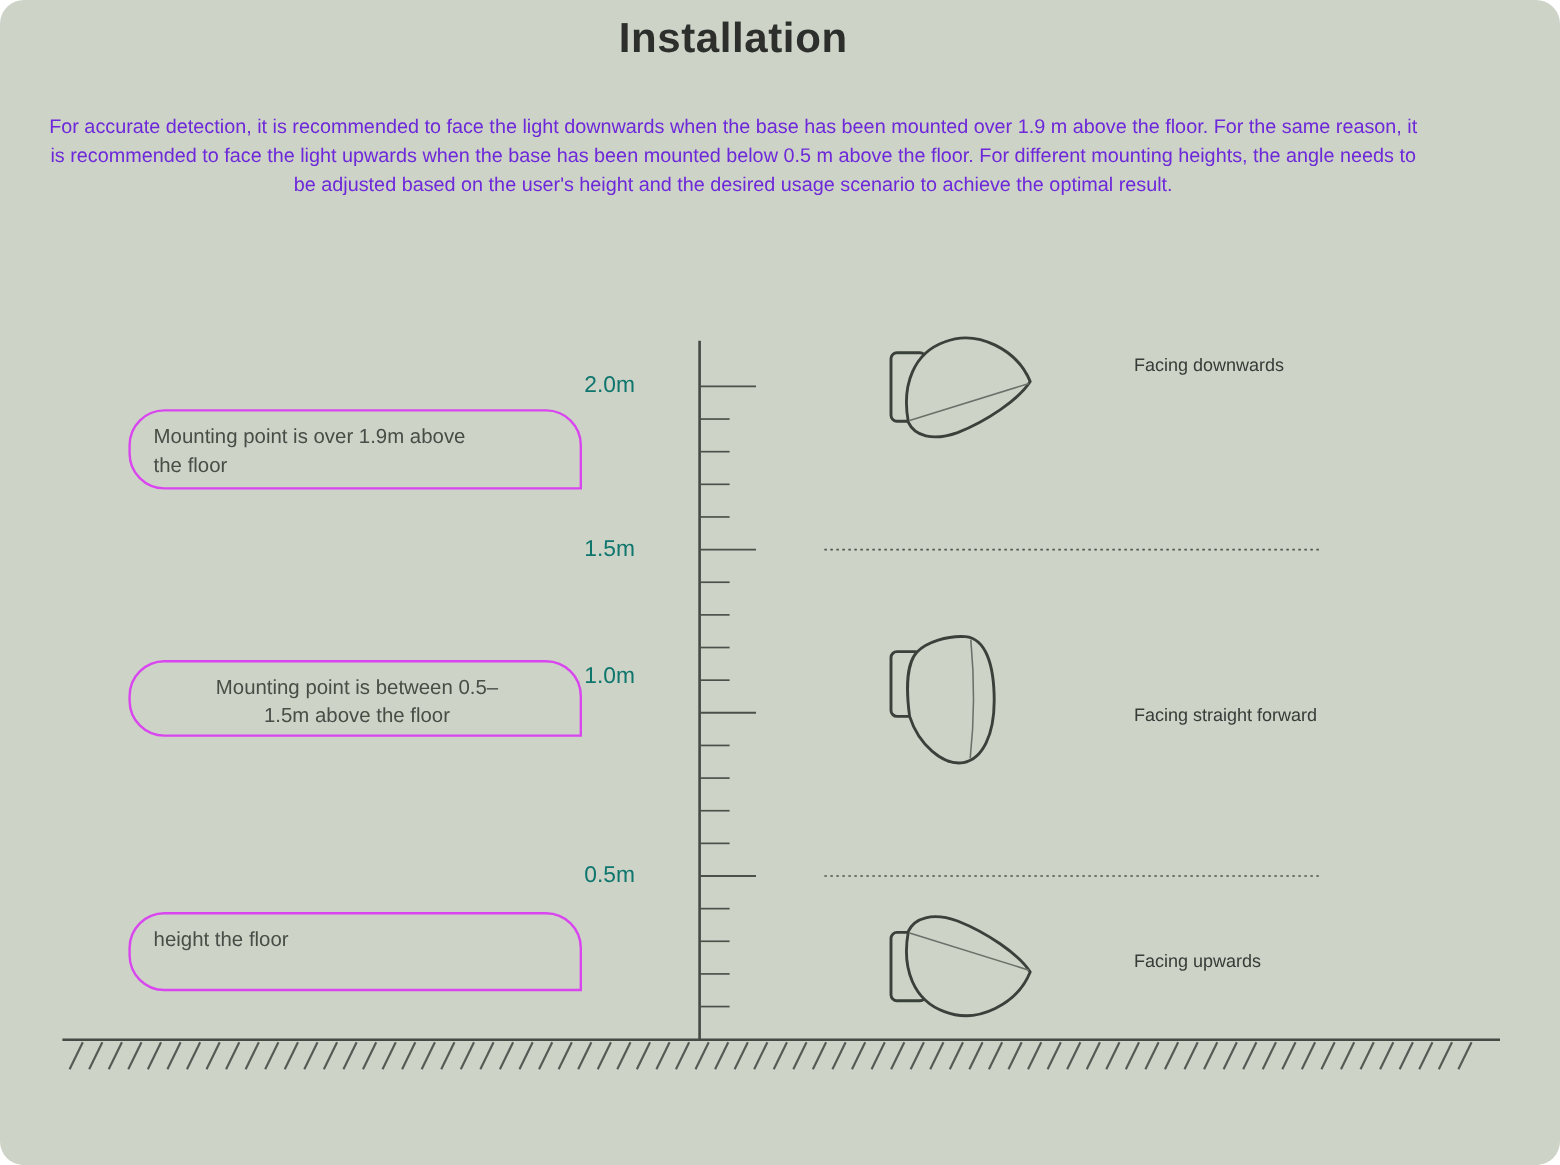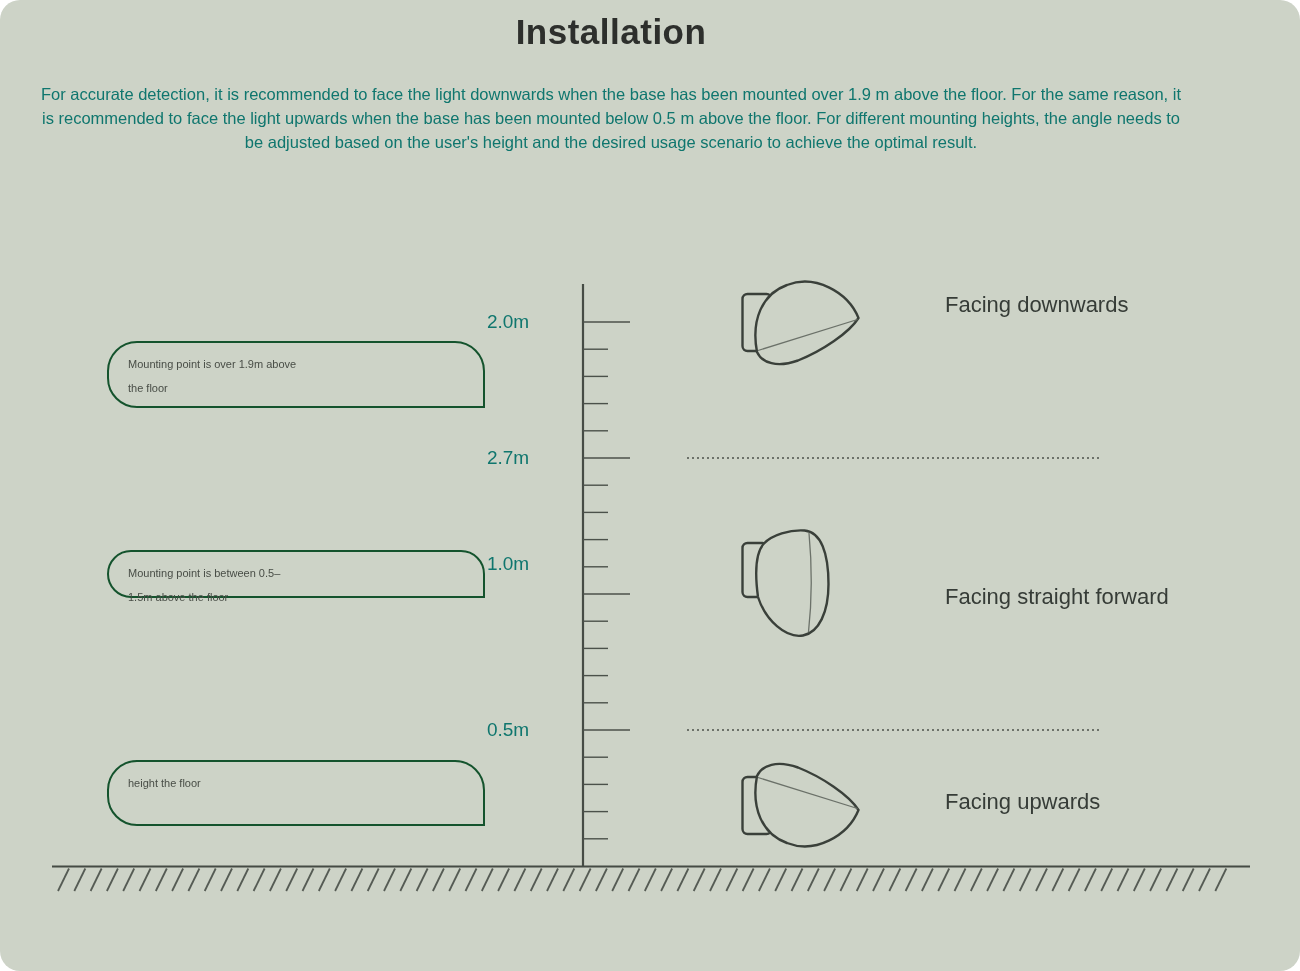--- a/index.html
+++ b/index.html
@@ -8,47 +8,47 @@
     background:#cdd3c7; overflow:hidden;
     font-family:"Liberation Sans","DejaVu Sans",sans-serif;
     border-radius:20px;
   }
   .content { position:absolute; left:0; top:0; width:1222px; }
   .title {
     margin:12px 0 0; text-align:center;
     font-size:35px; font-weight:700; color:#2d2f2c; letter-spacing:.5px;
   }
   .intro {
-    margin:30px auto 0; width:1150px; text-align:center;
-    font-size:16.5px; line-height:24px; color:#0f766e;
+    margin:42px auto 0; width:1150px; text-align:center;
+    font-size:16.5px; line-height:24px; color:#6d28d9;
   }
   svg.layer { position:absolute; left:0; top:0; }
 
   .callout {
     position:absolute; left:107px; width:378px; box-sizing:border-box;
-    border:2px solid #14532d; border-radius:30px 30px 0 30px;
+    border:2px solid #d946ef; border-radius:30px 30px 0 30px;
     padding:9px 16px 9px 19px;
-    font-size:11px; line-height:24px; color:#484d46;
+    font-size:17px; line-height:24px; color:#484d46;
   }
   #callout-1 { top:341px; height:67px; }
-  #callout-2 { top:550px; height:48px; }
+  #callout-2 { top:550px; height:64px;text-align:center; }
   #callout-3 { top:760px; height:66px; }
 
   .ruler-label {
     position:absolute; left:448px; width:120px; text-align:center;
     font-size:19px; line-height:32px; color:#0f766e;
   }
   #ruler-label-0 { top:306px; }
   #ruler-label-1 { top:442px; }
   #ruler-label-2 { top:548px; }
   #ruler-label-3 { top:714px; }
 
   .facing-label {
     position:absolute; left:945px;
-    font-size:22px; line-height:22px; color:#363c37;
+    font-size:15px; line-height:22px; color:#363c37;
   }
   #facing-0 { top:294px; }
   #facing-1 { top:586px; }
   #facing-2 { top:791px; }
 
   .device-outline { fill:none; stroke:#3a403a; stroke-width:2.4; }
   .device-dome    { fill:#cdd3c7; stroke:#3a403a; stroke-width:2.4; stroke-linejoin:round; }
   .device-lens    { fill:none; stroke:#6b7169; stroke-width:1.3; }
 </style>
 </head>
@@ -191,21 +191,21 @@
   </div>
   <div class="callout" id="callout-2">
     <div>Mounting point is between 0.5–</div>
     <div>1.5m above the floor</div>
   </div>
   <div class="callout" id="callout-3">
     <div>height the floor</div>
   </div>
 
   <div class="ruler-label" id="ruler-label-0">2.0m</div>
-  <div class="ruler-label" id="ruler-label-1">2.7m</div>
+  <div class="ruler-label" id="ruler-label-1">1.5m</div>
   <div class="ruler-label" id="ruler-label-2">1.0m</div>
   <div class="ruler-label" id="ruler-label-3">0.5m</div>
 
   <div class="facing-label" id="facing-0">Facing downwards</div>
   <div class="facing-label" id="facing-1">Facing straight forward</div>
   <div class="facing-label" id="facing-2">Facing upwards</div>
 
 </div>
 
 </body></html>

